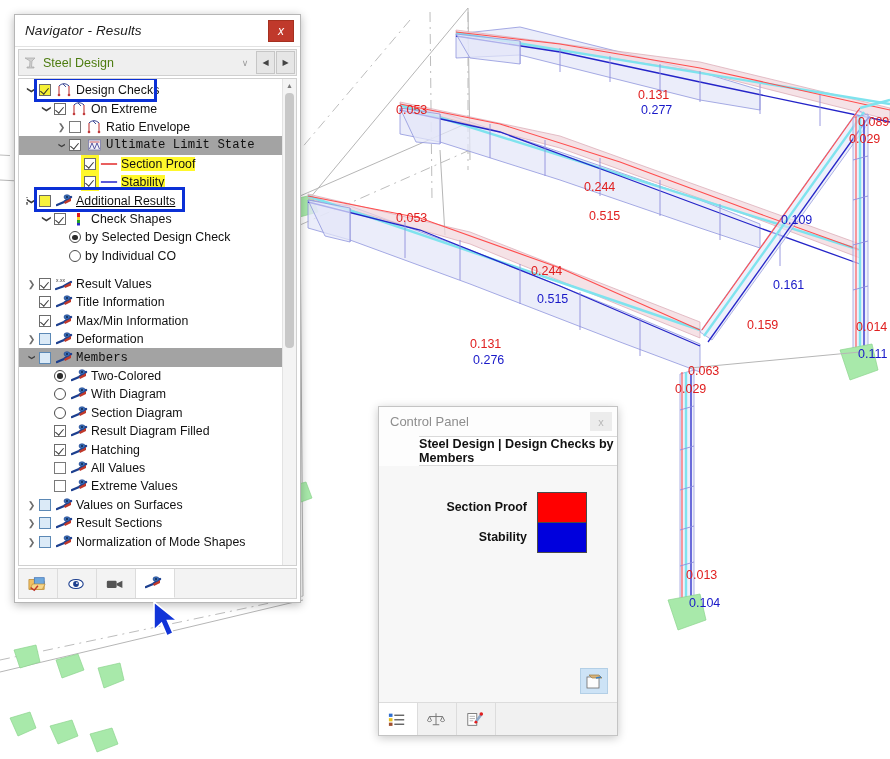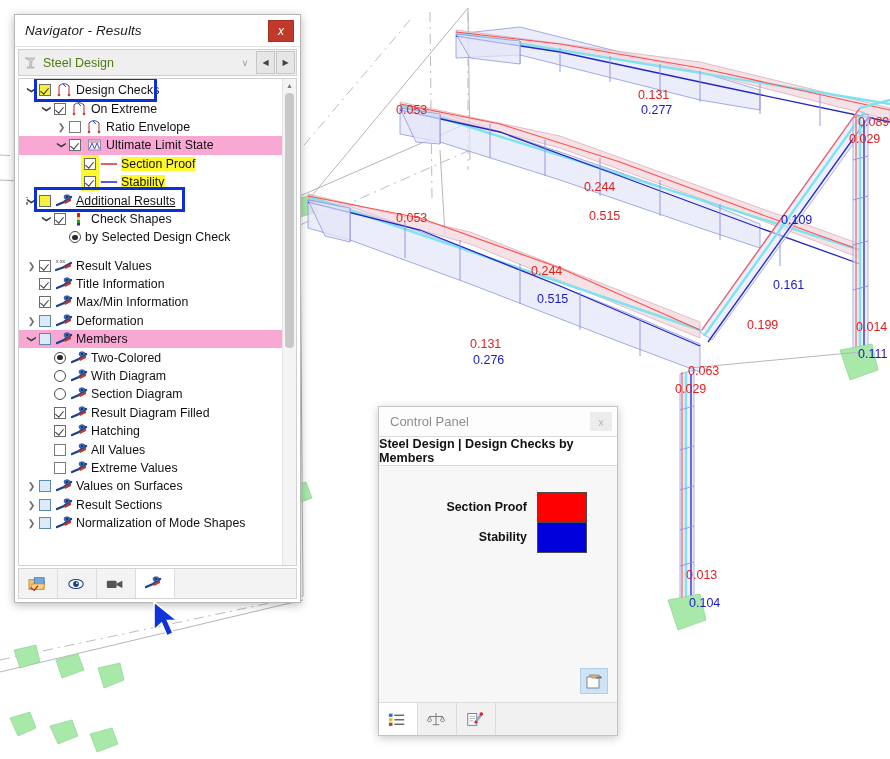--- a/index.html
+++ b/index.html
@@ -46,21 +46,21 @@
     width:17px;height:21px;margin-right:1px;background:#e6e6e6;border:1px solid #c6c6c6;
     display:flex;align-items:center;justify-content:center;font-size:8px;color:#444;cursor:pointer;
   }
 
   .tree-wrap{
     flex:1;position:relative;overflow:hidden;background:#fff;
     margin:2px 3px 0 3px;border:1px solid #d0d0d0;
   }
   .tree{position:absolute;left:0;top:0;right:13px;top:0;bottom:0;overflow:hidden;padding-top:2px;}
   .trow{height:18.4px;display:flex;align-items:center;white-space:nowrap;position:relative;}
-  .trow.sel{background:#f9a8d4;}
+  .trow.sel{background:#a3a3a3;font-family:Liberation Mono, monospace;}
   .exp{width:15px;text-align:center;font-size:9px;color:#6d6d6d;cursor:pointer;flex:0 0 15px;}
   .exp.down{color:#3d3d3d;}
   .cb{
     width:12px;height:12px;border:1px solid #7a7a7a;background:#fff;
     flex:0 0 12px;margin-right:4px;position:relative;box-sizing:border-box;cursor:pointer;
   }
   .cb.on::after{
     content:"";position:absolute;left:2px;top:1px;width:4px;height:7px;
     border:solid #2d2d2d;border-width:0 1.6px 1.6px 0;transform:rotate(40deg);
   }
@@ -114,21 +114,21 @@
     display:flex;flex-direction:column;
   }
   .cp-title-bar{height:29px;flex:0 0 29px;display:flex;align-items:center;padding-left:11px;background:#fdfdfd;}
   .cp-title{font-size:13px;color:#8e8e8e;}
   .cp-close{
     margin-left:auto;margin-right:5px;width:22px;height:19px;background:#ececec;color:#b8b8b8;
     font-size:11px;display:flex;align-items:center;justify-content:center;cursor:pointer;
   }
   .cp-header{
     flex:0 0 27px;display:flex;align-items:center;justify-content:center;
-    background:#ffffff;border-top:1px solid #dadada;border-bottom:1px solid #dadada;
+    background:#ffffff;border-top:1px solid #dadada;border-bottom:1px solid #dadada;margin-left:40px;
   }
   .cp-header-text{font-size:12.6px;color:#111;font-weight:bold;}
   .cp-body{flex:1;background:#f7f7f7;position:relative;padding-top:26px;}
   .legend-row{display:flex;align-items:center;justify-content:flex-start;height:30px;padding-left:0px;}
   .legend-label{width:148px;text-align:right;font-size:12.4px;color:#111;padding-right:10px;font-weight:bold;}
   .legend-swatch{width:48px;height:29px;border:1px solid #4a4a4a;}
   .cp-clip-btn{
     position:absolute;right:9px;bottom:8px;width:26px;height:24px;background:#cde3f6;
     border:1px solid #b3cfe6;display:flex;align-items:center;justify-content:center;cursor:pointer;
   }
@@ -282,21 +282,21 @@
       <div style="position: absolute; left: 584px; top: 180px; color: rgb(224, 32, 32); font-size: 12.5px; font-family: &quot;Liberation Sans&quot;, sans-serif; white-space: nowrap;">0.244</div>
       <div style="position: absolute; left: 589px; top: 209px; color: rgb(224, 32, 32); font-size: 12.5px; font-family: &quot;Liberation Sans&quot;, sans-serif; white-space: nowrap;">0.515</div>
       <div style="position: absolute; left: 531px; top: 264px; color: rgb(224, 32, 32); font-size: 12.5px; font-family: &quot;Liberation Sans&quot;, sans-serif; white-space: nowrap;">0.244</div>
       <div style="position: absolute; left: 537px; top: 292px; color: rgb(24, 24, 200); font-size: 12.5px; font-family: &quot;Liberation Sans&quot;, sans-serif; white-space: nowrap;">0.515</div>
       <div style="position: absolute; left: 470px; top: 337px; color: rgb(224, 32, 32); font-size: 12.5px; font-family: &quot;Liberation Sans&quot;, sans-serif; white-space: nowrap;">0.131</div>
       <div style="position: absolute; left: 473px; top: 353px; color: rgb(24, 24, 200); font-size: 12.5px; font-family: &quot;Liberation Sans&quot;, sans-serif; white-space: nowrap;">0.276</div>
       <div style="position: absolute; left: 858px; top: 115px; color: rgb(224, 32, 32); font-size: 12.5px; font-family: &quot;Liberation Sans&quot;, sans-serif; white-space: nowrap;">0.089</div>
       <div style="position: absolute; left: 849px; top: 132px; color: rgb(224, 32, 32); font-size: 12.5px; font-family: &quot;Liberation Sans&quot;, sans-serif; white-space: nowrap;">0.029</div>
       <div style="position: absolute; left: 781px; top: 213px; color: rgb(24, 24, 200); font-size: 12.5px; font-family: &quot;Liberation Sans&quot;, sans-serif; white-space: nowrap;">0.109</div>
       <div style="position: absolute; left: 773px; top: 278px; color: rgb(24, 24, 200); font-size: 12.5px; font-family: &quot;Liberation Sans&quot;, sans-serif; white-space: nowrap;">0.161</div>
-      <div style="position: absolute; left: 747px; top: 318px; color: rgb(224, 32, 32); font-size: 12.5px; font-family: &quot;Liberation Sans&quot;, sans-serif; white-space: nowrap;">0.199</div>
+      <div style="position: absolute; left: 747px; top: 318px; color: rgb(224, 32, 32); font-size: 12.5px; font-family: &quot;Liberation Sans&quot;, sans-serif; white-space: nowrap;">0.159</div>
       <div style="position: absolute; left: 688px; top: 364px; color: rgb(224, 32, 32); font-size: 12.5px; font-family: &quot;Liberation Sans&quot;, sans-serif; white-space: nowrap;">0.063</div>
       <div style="position: absolute; left: 675px; top: 382px; color: rgb(224, 32, 32); font-size: 12.5px; font-family: &quot;Liberation Sans&quot;, sans-serif; white-space: nowrap;">0.029</div>
       <div style="position: absolute; left: 856px; top: 320px; color: rgb(224, 32, 32); font-size: 12.5px; font-family: &quot;Liberation Sans&quot;, sans-serif; white-space: nowrap;">0.014</div>
       <div style="position: absolute; left: 858px; top: 347px; color: rgb(24, 24, 200); font-size: 12.5px; font-family: &quot;Liberation Sans&quot;, sans-serif; white-space: nowrap;">0.111</div>
       <div style="position: absolute; left: 686px; top: 568px; color: rgb(224, 32, 32); font-size: 12.5px; font-family: &quot;Liberation Sans&quot;, sans-serif; white-space: nowrap;">0.013</div>
       <div style="position: absolute; left: 689px; top: 596px; color: rgb(24, 24, 200); font-size: 12.5px; font-family: &quot;Liberation Sans&quot;, sans-serif; white-space: nowrap;">0.104</div>
     </div>
 </div>
 
 <div id="navigator">
@@ -433,20 +433,26 @@
               <rect x="4" y="11" width="3" height="2.5" fill="#2b2bc8"></rect>
             </svg>
           </span>
           <span class="tlabel">Check Shapes</span>
         </div>
         <div class="trow">
           <span style="width: 35px; flex: 0 0 35px;"></span>
           <span class="exp"></span>
           <span class="rb on"></span>
           <span class="tlabel">by Selected Design Check</span>
+        </div>
+        <div class="trow">
+          <span style="width: 35px; flex: 0 0 35px;"></span>
+          <span class="exp"></span>
+          <span class="rb"></span>
+          <span class="tlabel">by Individual CO</span>
         </div>
         <div class="trow" style="height: 10px;">
           <span style="width: 5px; flex: 0 0 5px;"></span>
           <span class="exp"></span>
           <span class="tlabel"></span>
         </div>
         <div class="trow">
           <span style="width: 5px; flex: 0 0 5px;"></span>
           <span class="exp">❯</span>
           <span class="cb on onblue"></span>

